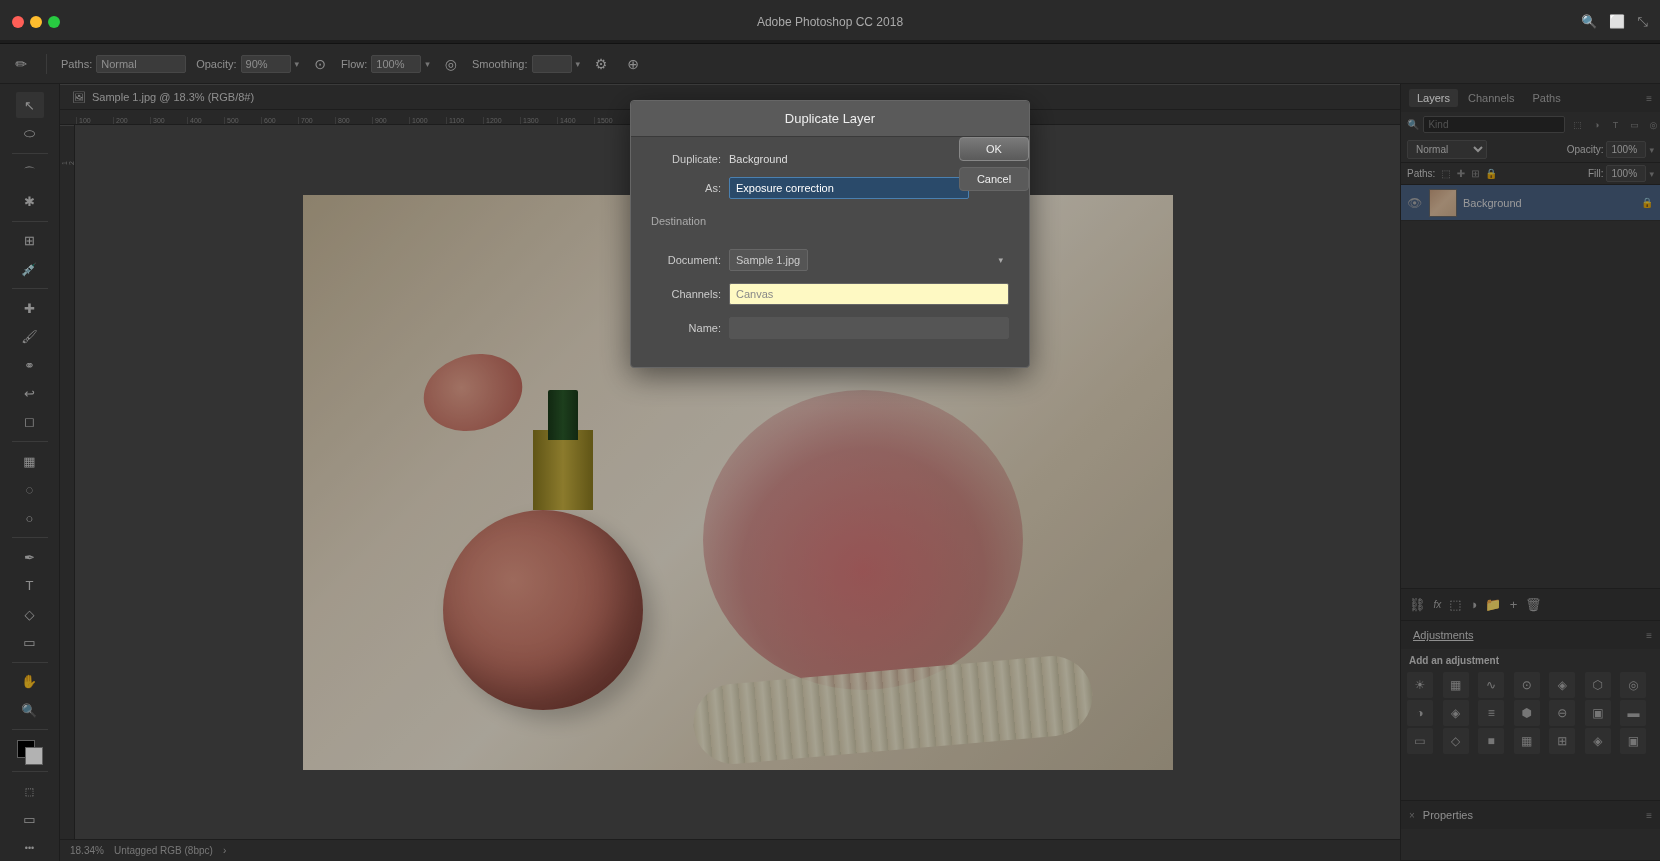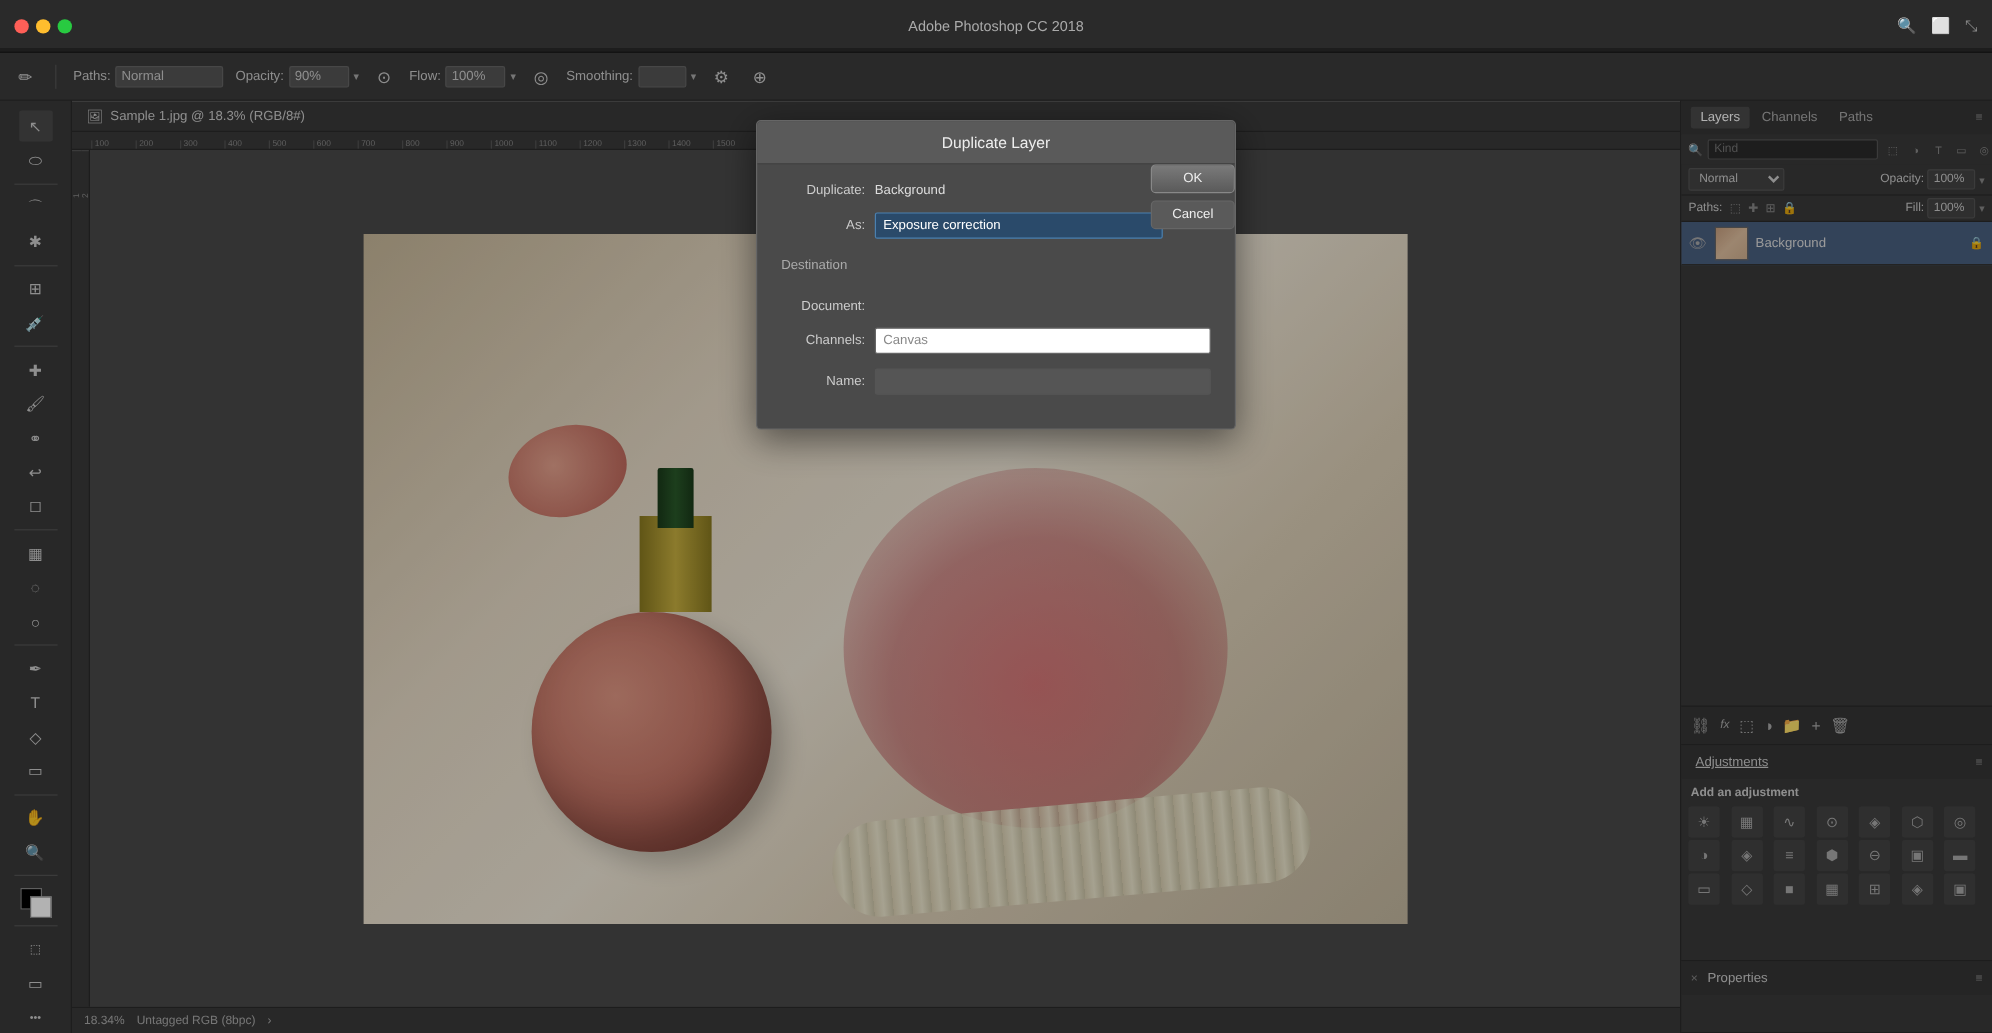--- a/index.html
+++ b/index.html
@@ -587,21 +587,21 @@
       border: 1px solid #666;
       background: #5a5a5a;
       color: #eee;
     }
     .dialog-btn.primary {
       background: linear-gradient(to bottom, #7a7a7a, #5a5a5a);
       border: 1px solid #888;
     }
     .dialog-artboard-input {
       flex: 1;
-      background: #ffffff;
+      background: #fef9c3;
       border: 1px solid #666;
       color: #888;
       font-size: 11px;
       padding: 4px 6px;
       border-radius: 2px;
     }
     .dialog-name-input {
       flex: 1;
       background: #555;
       border: 1px solid #555;
@@ -904,20 +904,25 @@
         <span class="dialog-label">As:</span>
         <input class="dialog-input" type="text" style="max-width: 240px;" value="Exposure correction">
       </div>
 
       <div class="dialog-row">
         <span class="dialog-section-title">Destination</span>
       </div>
 
       <div class="dialog-row">
         <span class="dialog-label">Document:</span>
+        <div class="dialog-select-wrap">
+          <select class="dialog-select">
+            <option>Sample 1.jpg</option>
+          </select>
+        </div>
       </div>
 
       <div class="dialog-row">
         <span class="dialog-label">Channels:</span>
         <input class="dialog-artboard-input" type="text" readonly="" value="Canvas" style="">
       </div>
 
       <div class="dialog-row">
         <span class="dialog-label">Name:</span>
         <input class="dialog-name-input" type="text" style="">

